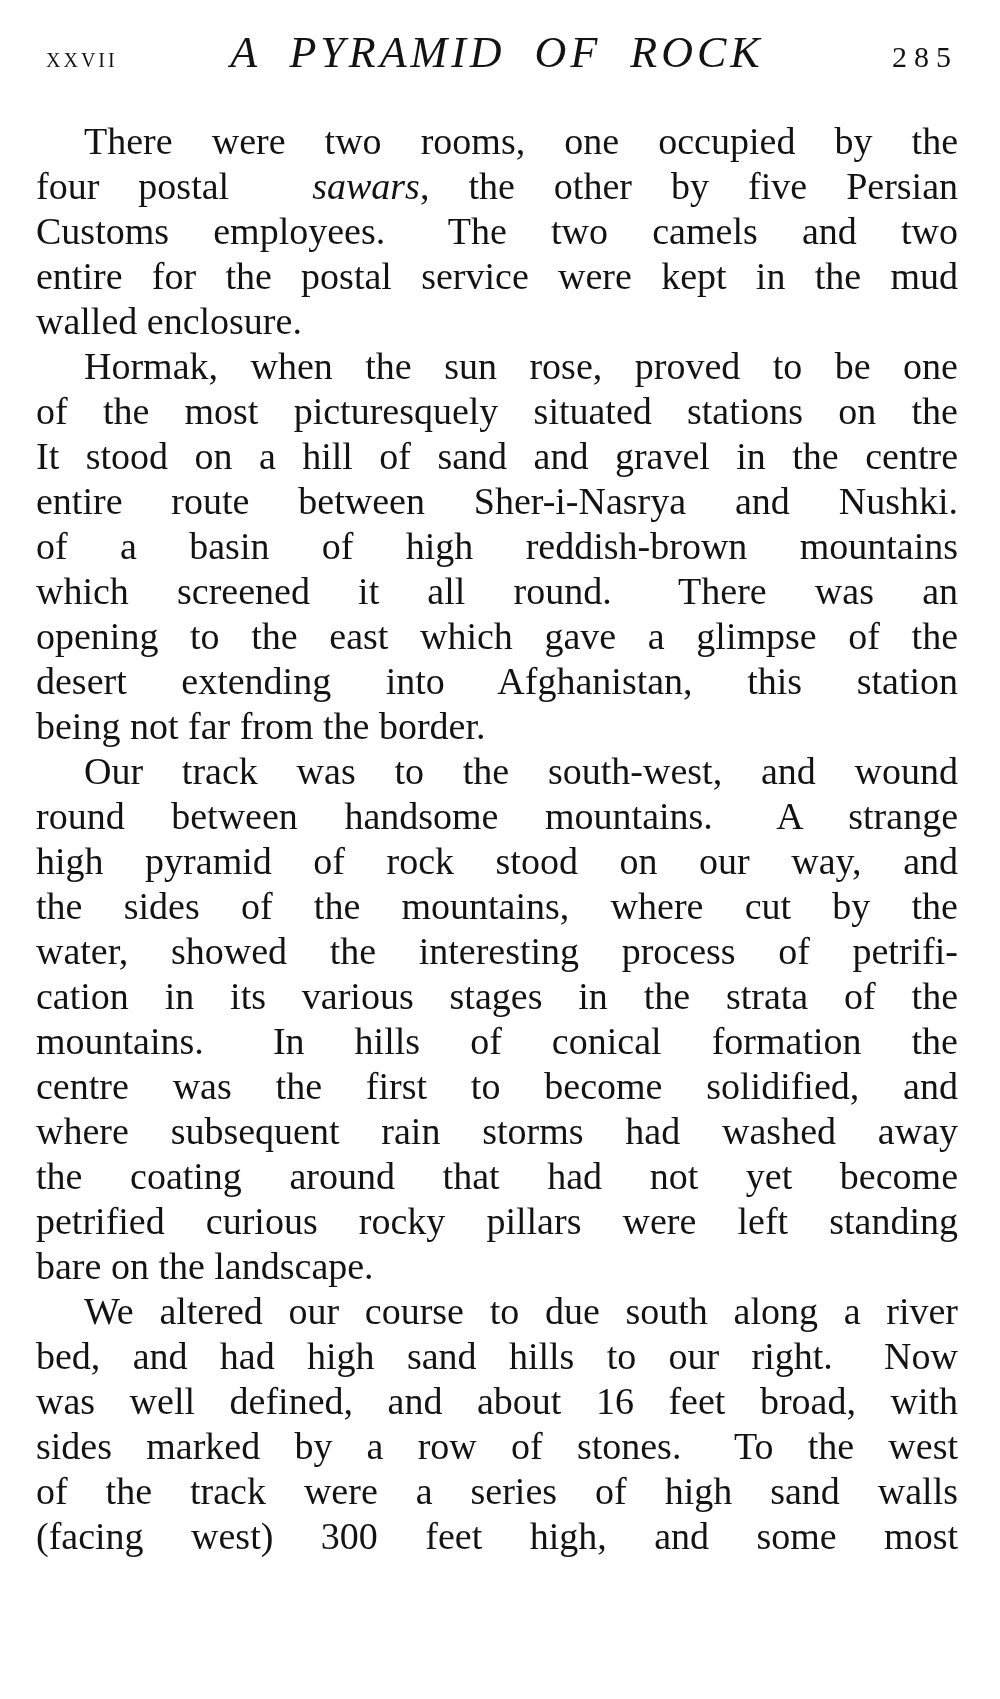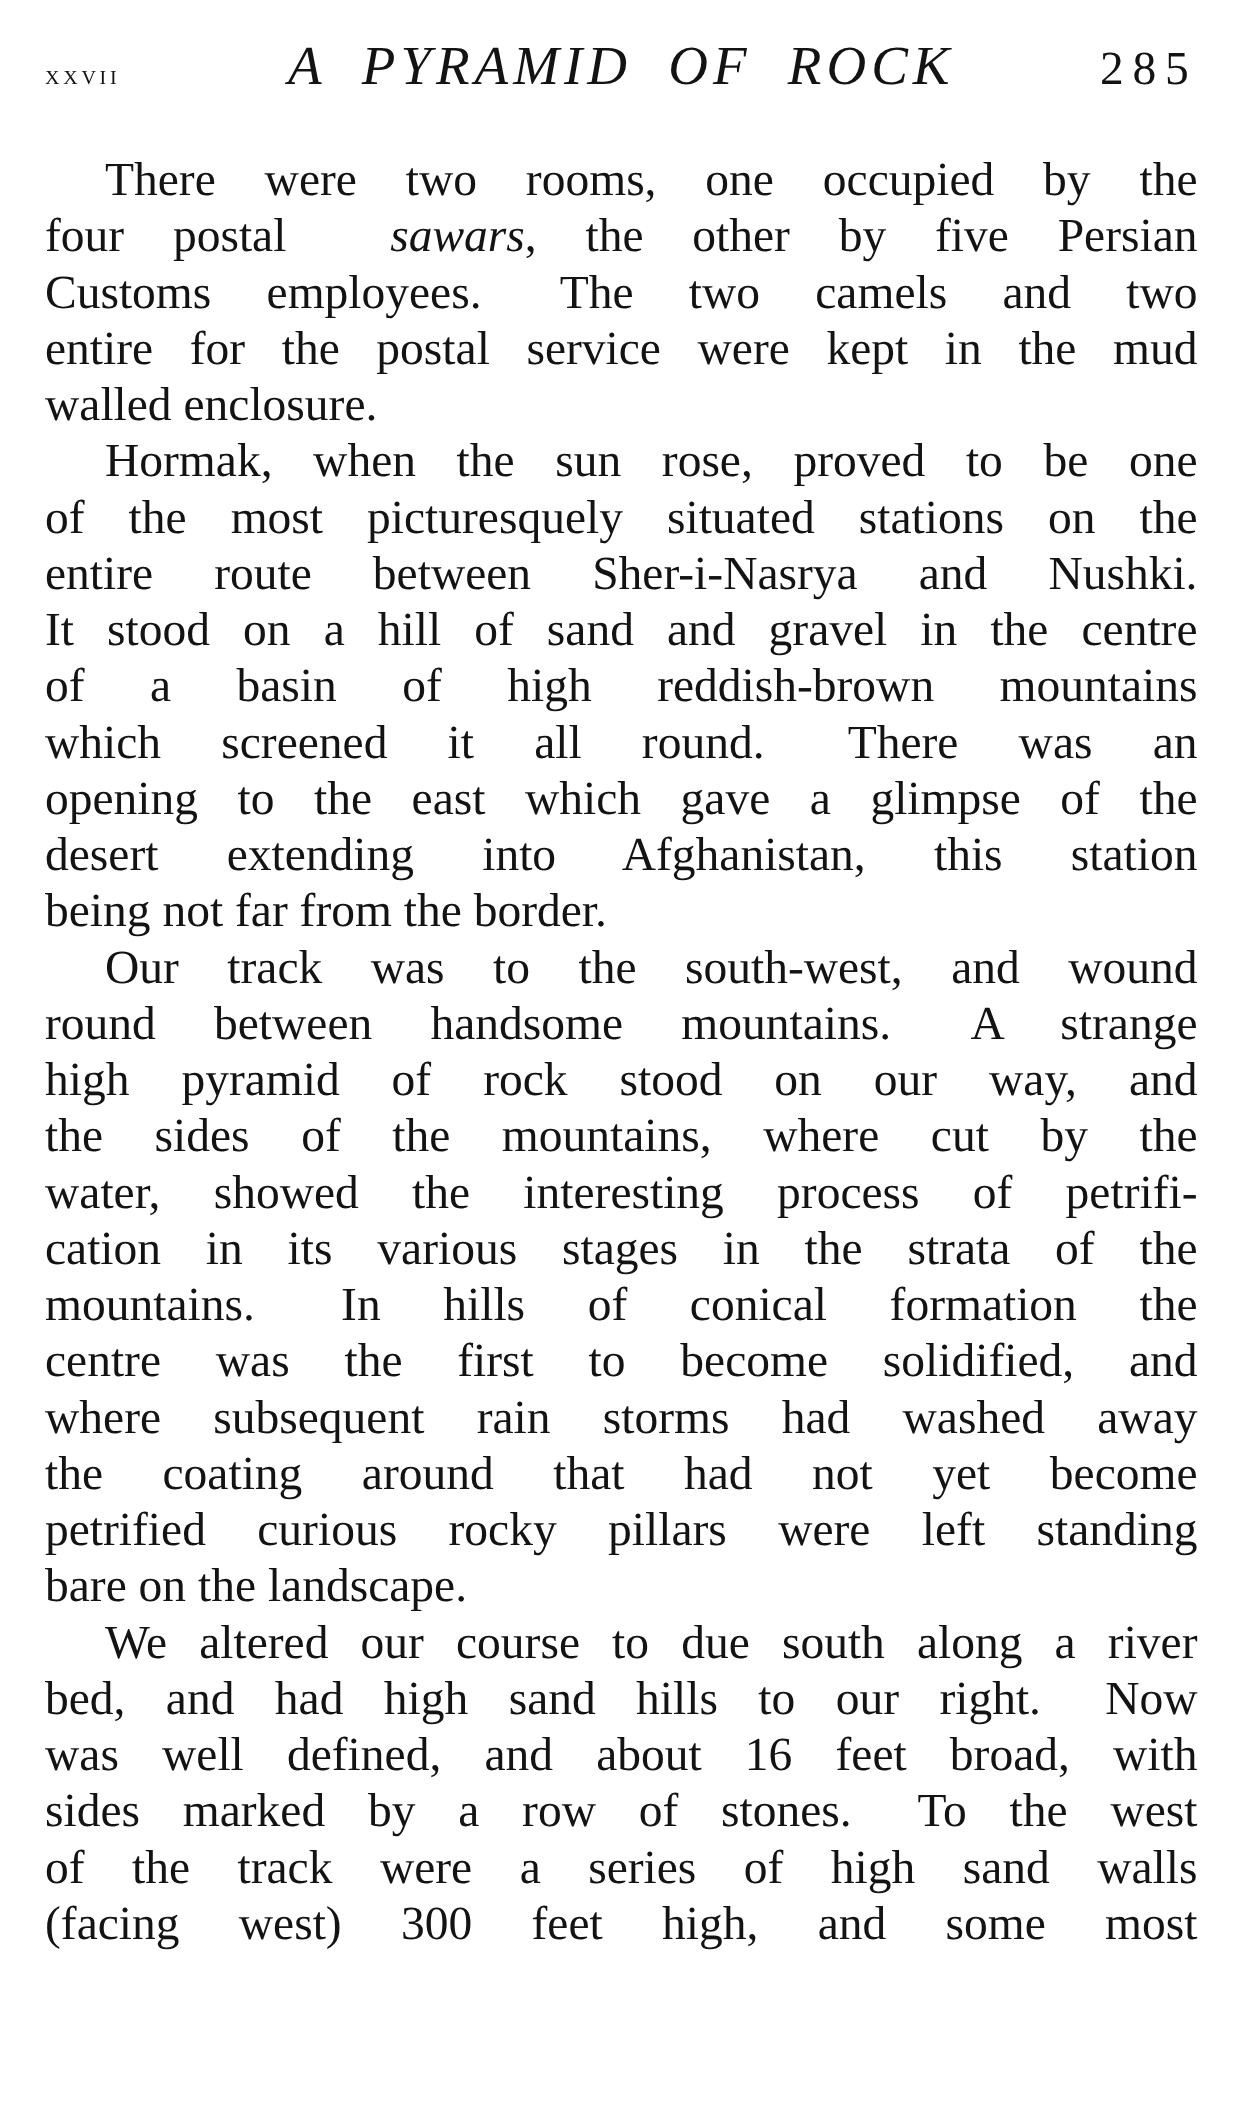--- a/index.html
+++ b/index.html
@@ -17,35 +17,36 @@
   }
   .page-header {
     display: grid;
     grid-template-columns: 1fr auto 1fr;
     align-items: baseline;
     line-height: 54px;
     margin-top: 6px;
   }
   .chapter-number {
     justify-self: start;
-    font-size: 16px;
+    font-size: 20px;
     letter-spacing: 3px;
     font-variant: small-caps;
+    margin-left: 10px;
   }
   .page-title {
     justify-self: center;
     font-size: 44px;
     letter-spacing: 4px;
     word-spacing: 14px;
     white-space: nowrap;
     font-style: italic;
   }
   .page-number {
     justify-self: end;
-    font-size: 38px;
+    font-size: 30px;
     letter-spacing: 7px;
   }
   .page-body { margin-top: 32px; }
   .paragraph { margin: 0; }
   .line {
     font-size: 38px;
     line-height: 45px;
     text-align: justify;
     text-align-last: justify;
     white-space: normal;
@@ -71,22 +72,22 @@
       <div class="line indent">There were two rooms, one occupied by the</div>
       <div class="line"><span>four postal </span><em>sawars</em><span>, the other by five Persian</span></div>
       <div class="line">Customs employees.  The two camels and two</div>
       <div class="line">entire for the postal service were kept in the mud</div>
       <div class="line pend">walled enclosure.</div>
     </div>
 
     <div class="paragraph">
       <div class="line indent">Hormak, when the sun rose, proved to be one</div>
       <div class="line">of the most picturesquely situated stations on the</div>
+      <div class="line">It stood on a hill of sand and gravel in the centre</div>
       <div class="line">entire route between Sher-i-Nasrya and Nushki.</div>
-      <div class="line">It stood on a hill of sand and gravel in the centre</div>
       <div class="line">of a basin of high reddish-brown mountains</div>
       <div class="line">which screened it all round.  There was an</div>
       <div class="line">opening to the east which gave a glimpse of the</div>
       <div class="line">desert extending into Afghanistan, this station</div>
       <div class="line pend">being not far from the border.</div>
     </div>
 
     <div class="paragraph">
       <div class="line indent">Our track was to the south-west, and wound</div>
       <div class="line">round between handsome mountains.  A strange</div>

